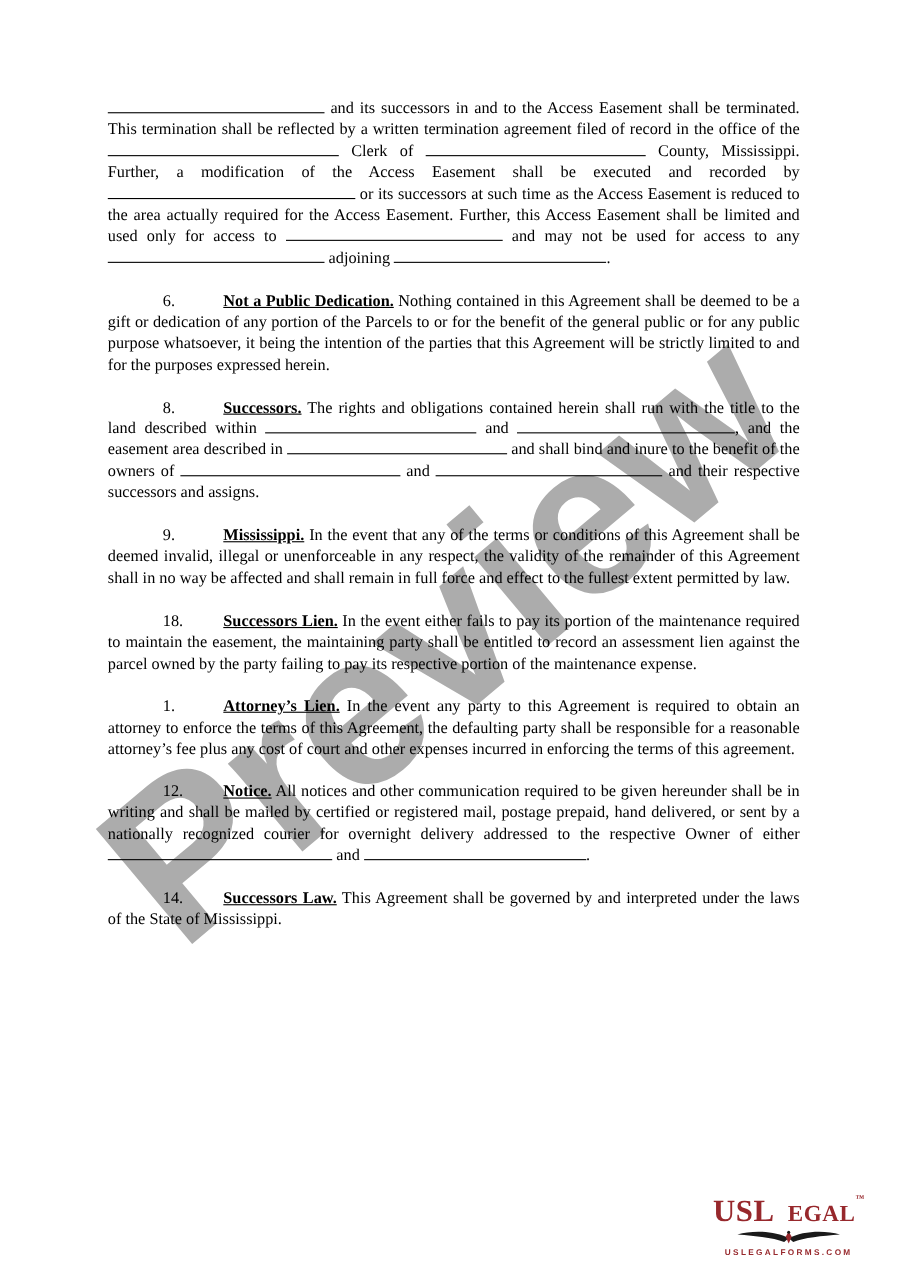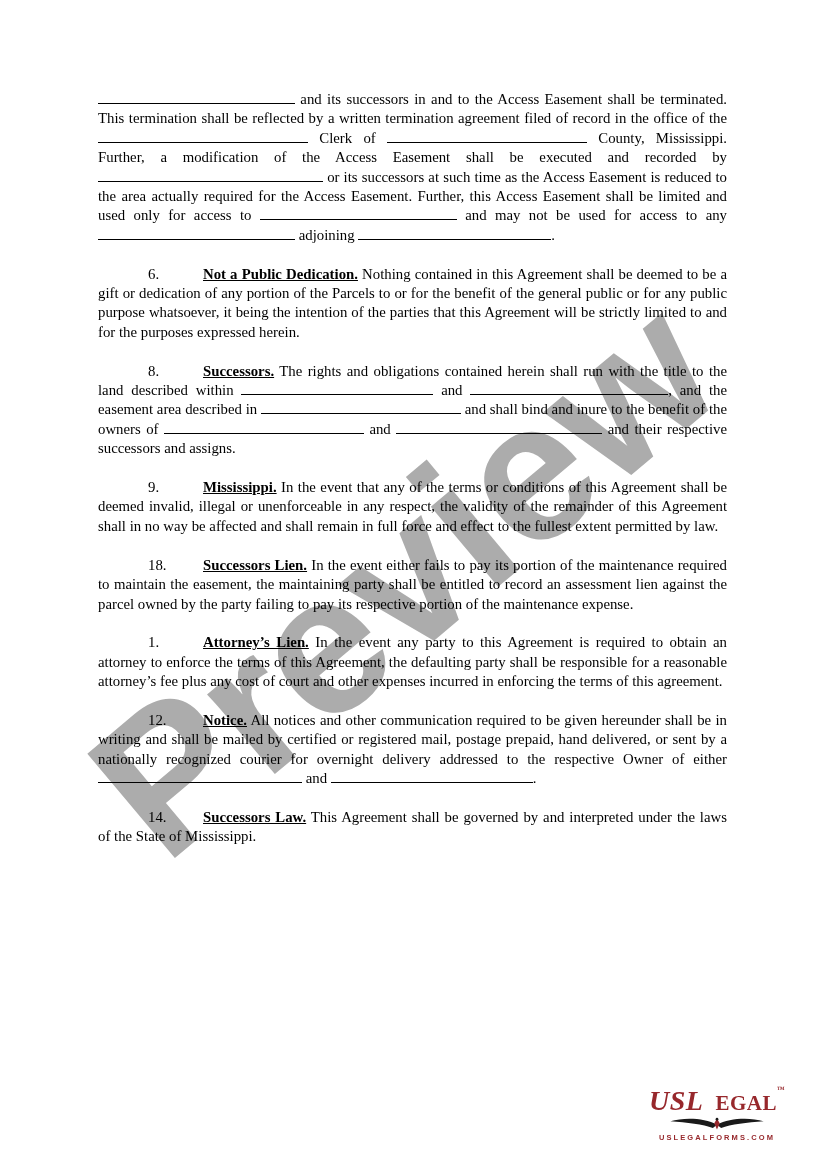--- a/index.html
+++ b/index.html
@@ -49,21 +49,21 @@
     top:1086px;
     width:160px;
     text-align:center;
     line-height:1;
   }
   .logo-text{
     font-family:"Liberation Serif", serif;
     font-weight:700;
     white-space:nowrap;
   }
-  .logo-big{font-size:28px;letter-spacing:0.5px;font-style:italic;}
+  .logo-big{font-size:28px;letter-spacing:0.5px;}
   .logo-small{font-size:21px;letter-spacing:0.5px;margin-left:12px;}
   .logo-tm{font-size:8px;vertical-align:18px;}
   .logo-wings{display:block;margin:1px auto 0 auto;}
   .logo-site{
     font-family:"Liberation Sans", sans-serif;
     font-weight:700;
     font-size:7.5px;
     letter-spacing:2.1px;
     margin-top:2px;
   }

